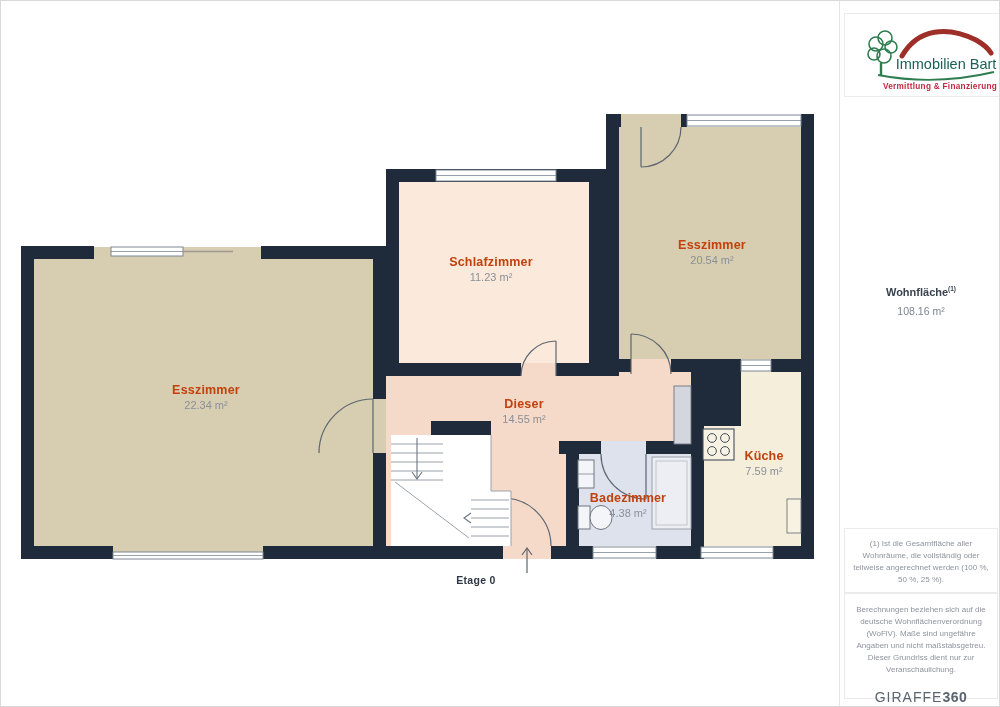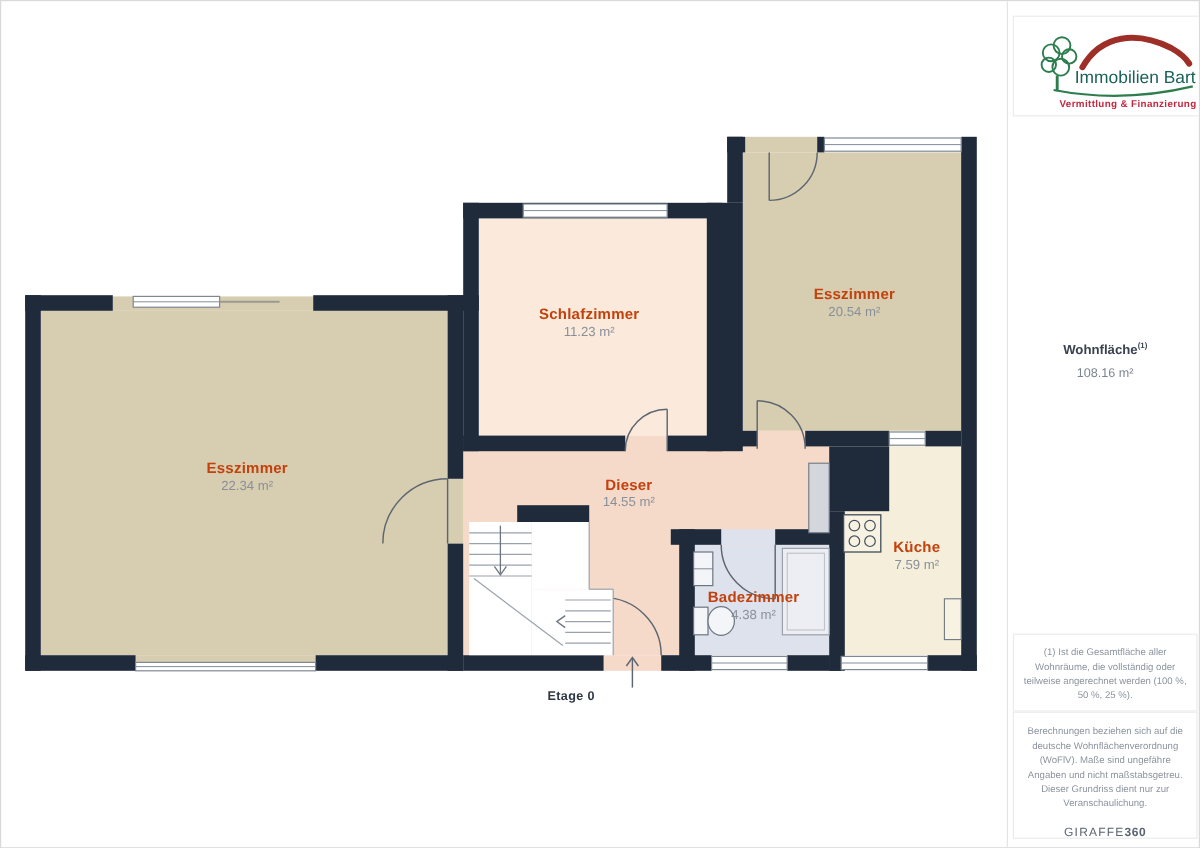--- a/index.html
+++ b/index.html
@@ -25,21 +25,21 @@
   .area-box { position:absolute; left:843px; top:284px; width:154px; text-align:center; }
   .area-box .lbl { font-weight:bold; font-size:11px; color:#39424e; }
   .area-box .lbl sup { font-size:6.5px; }
   .area-box .val { font-size:10.5px; color:#7d8591; margin-top:7px; }
   .note-card { position:absolute; left:843px; top:527px; width:154px; height:65px;
                border:1px solid #ebebeb; background:#fff; padding:9px 8px;
                font-size:8px; line-height:1.5; color:#8d949e; text-align:center; }
   .info-card { position:absolute; left:843px; top:592px; width:154px; height:106px;
                border:1px solid #ebebeb; background:#fff; padding:10px 9px 0 9px;
                font-size:8px; line-height:1.5; color:#8d949e; text-align:center; }
-  .watermark { margin-top:11px; font-size:10px; color:#5b6470; letter-spacing:1px; }
+  .watermark { margin-top:11px; font-size:14px; color:#5b6470; letter-spacing:1px; }
   .watermark .b { font-weight:bold; letter-spacing:.5px; }
 </style>
 </head>
 <body>
 
 <div class="page">
 
   <svg class="plan-svg" width="838" height="707" viewBox="0 0 838 707">
 
     <g>

